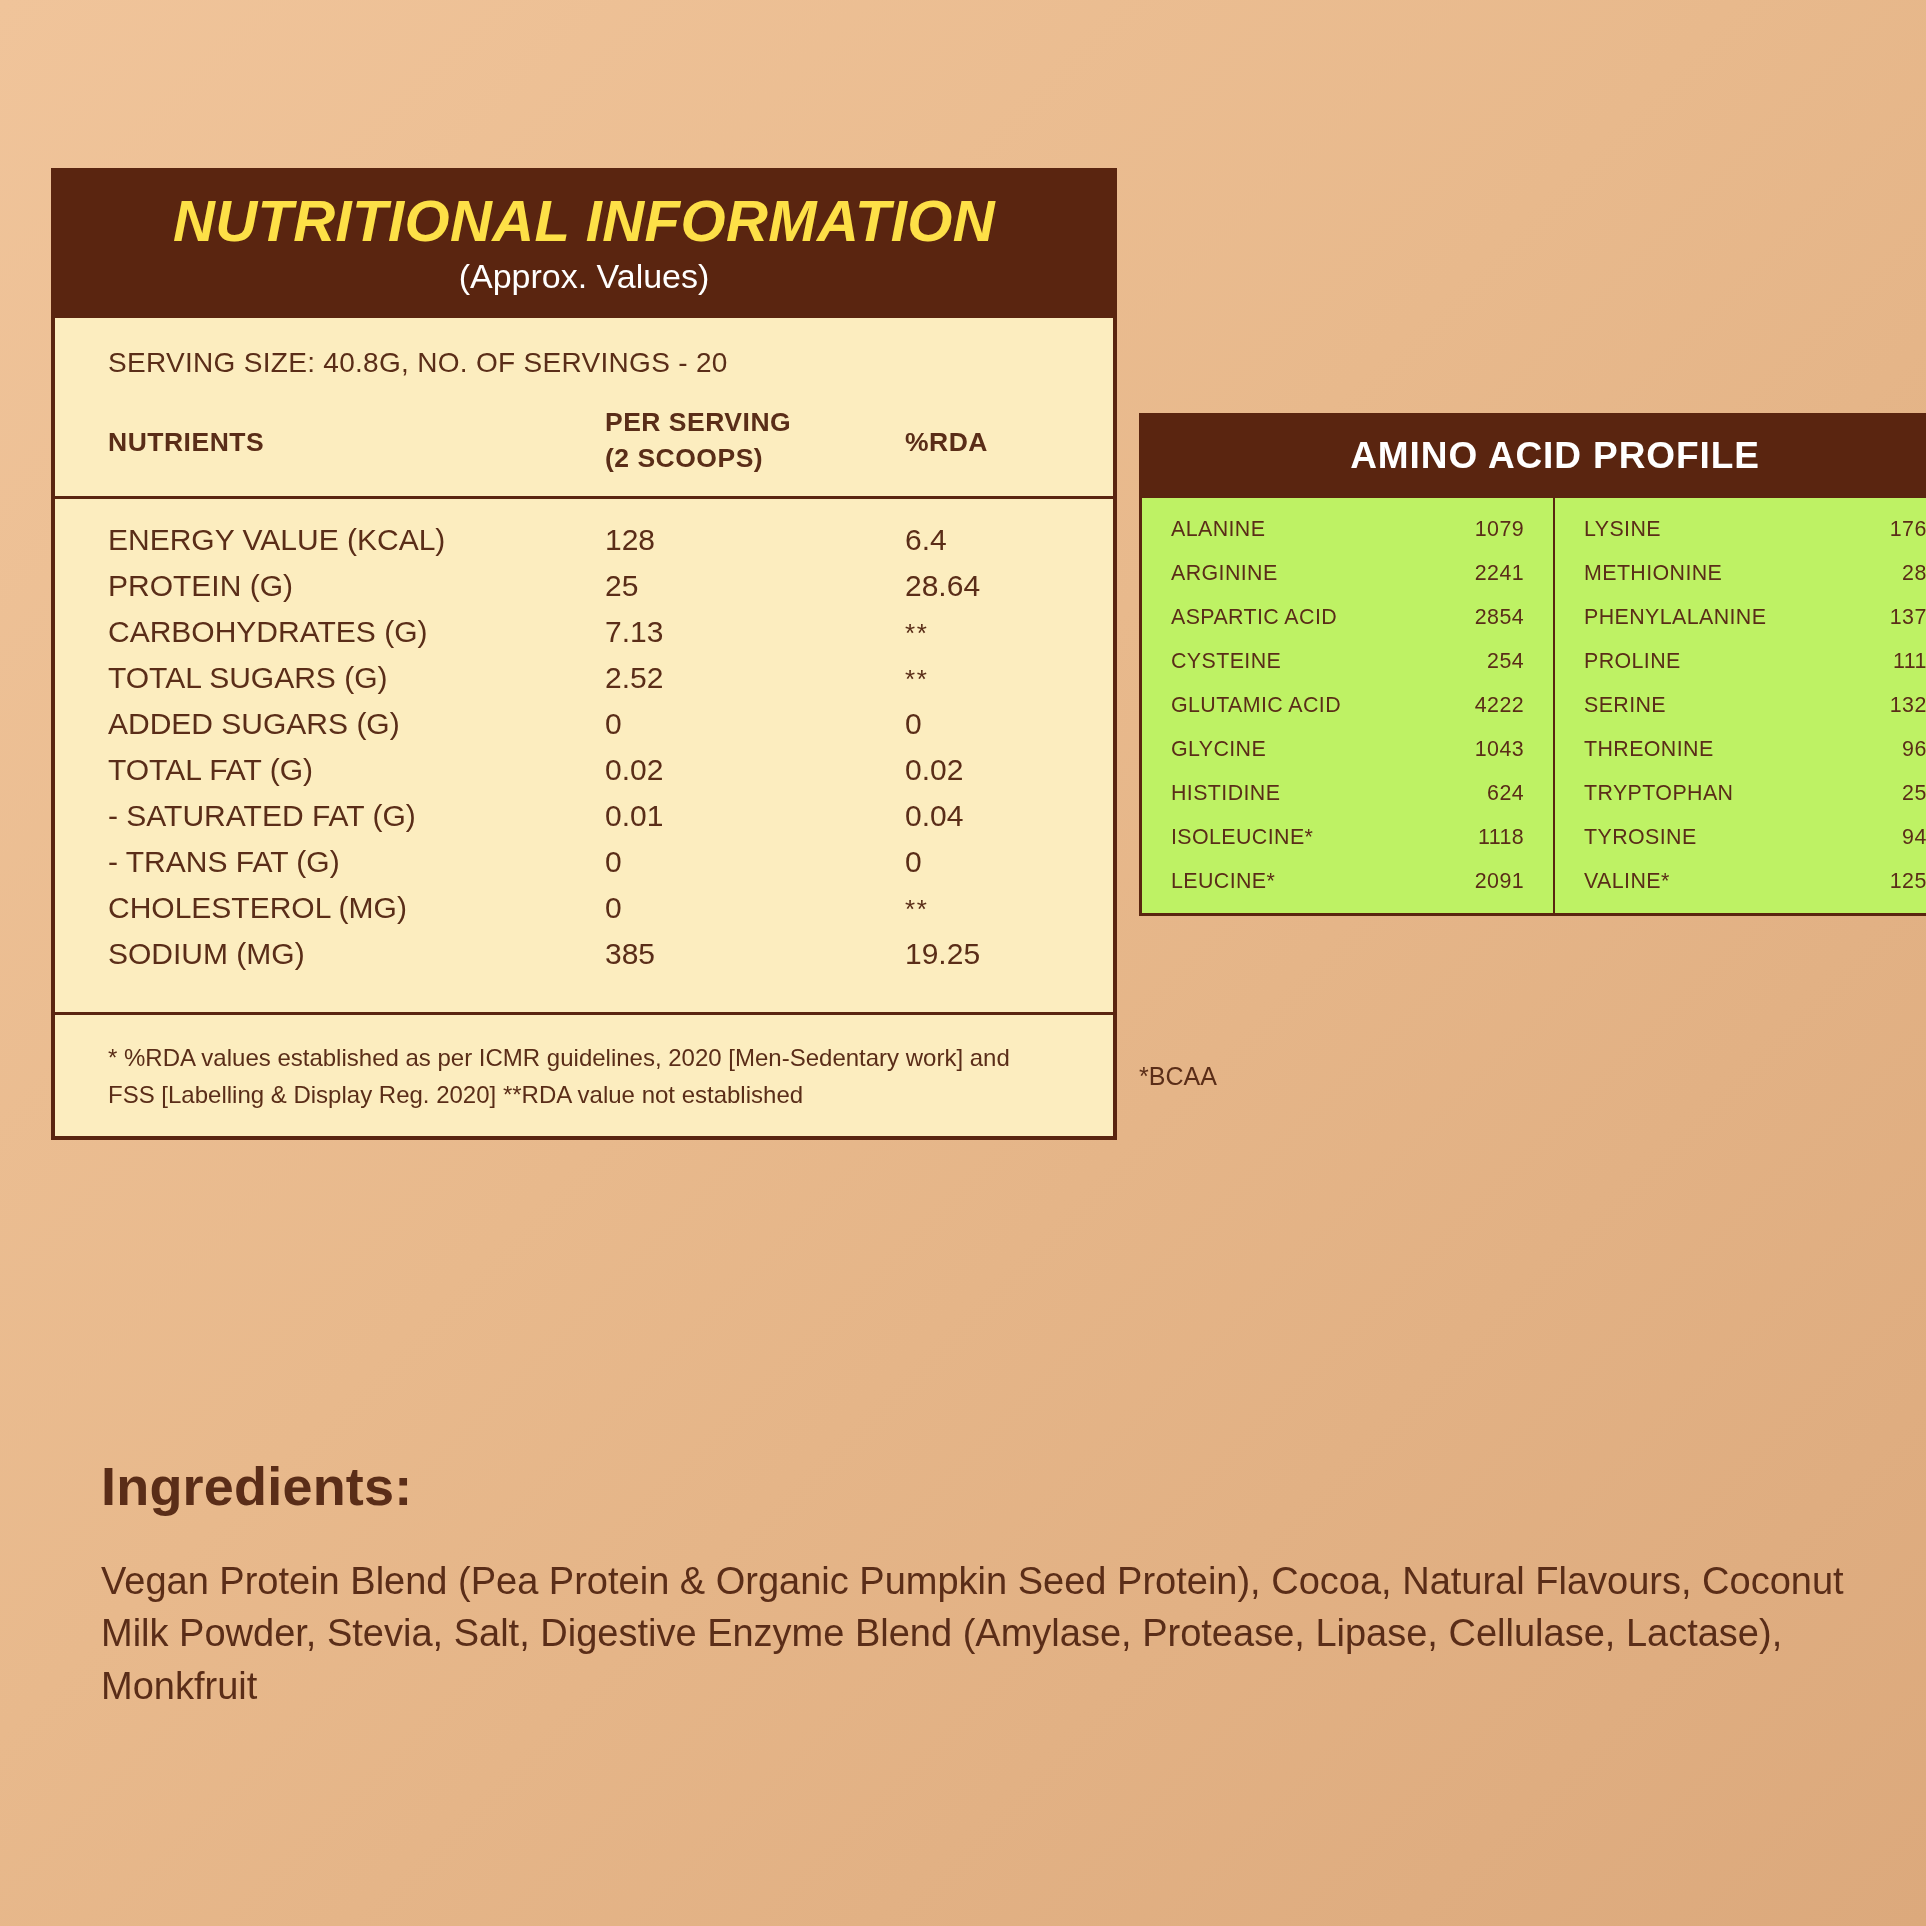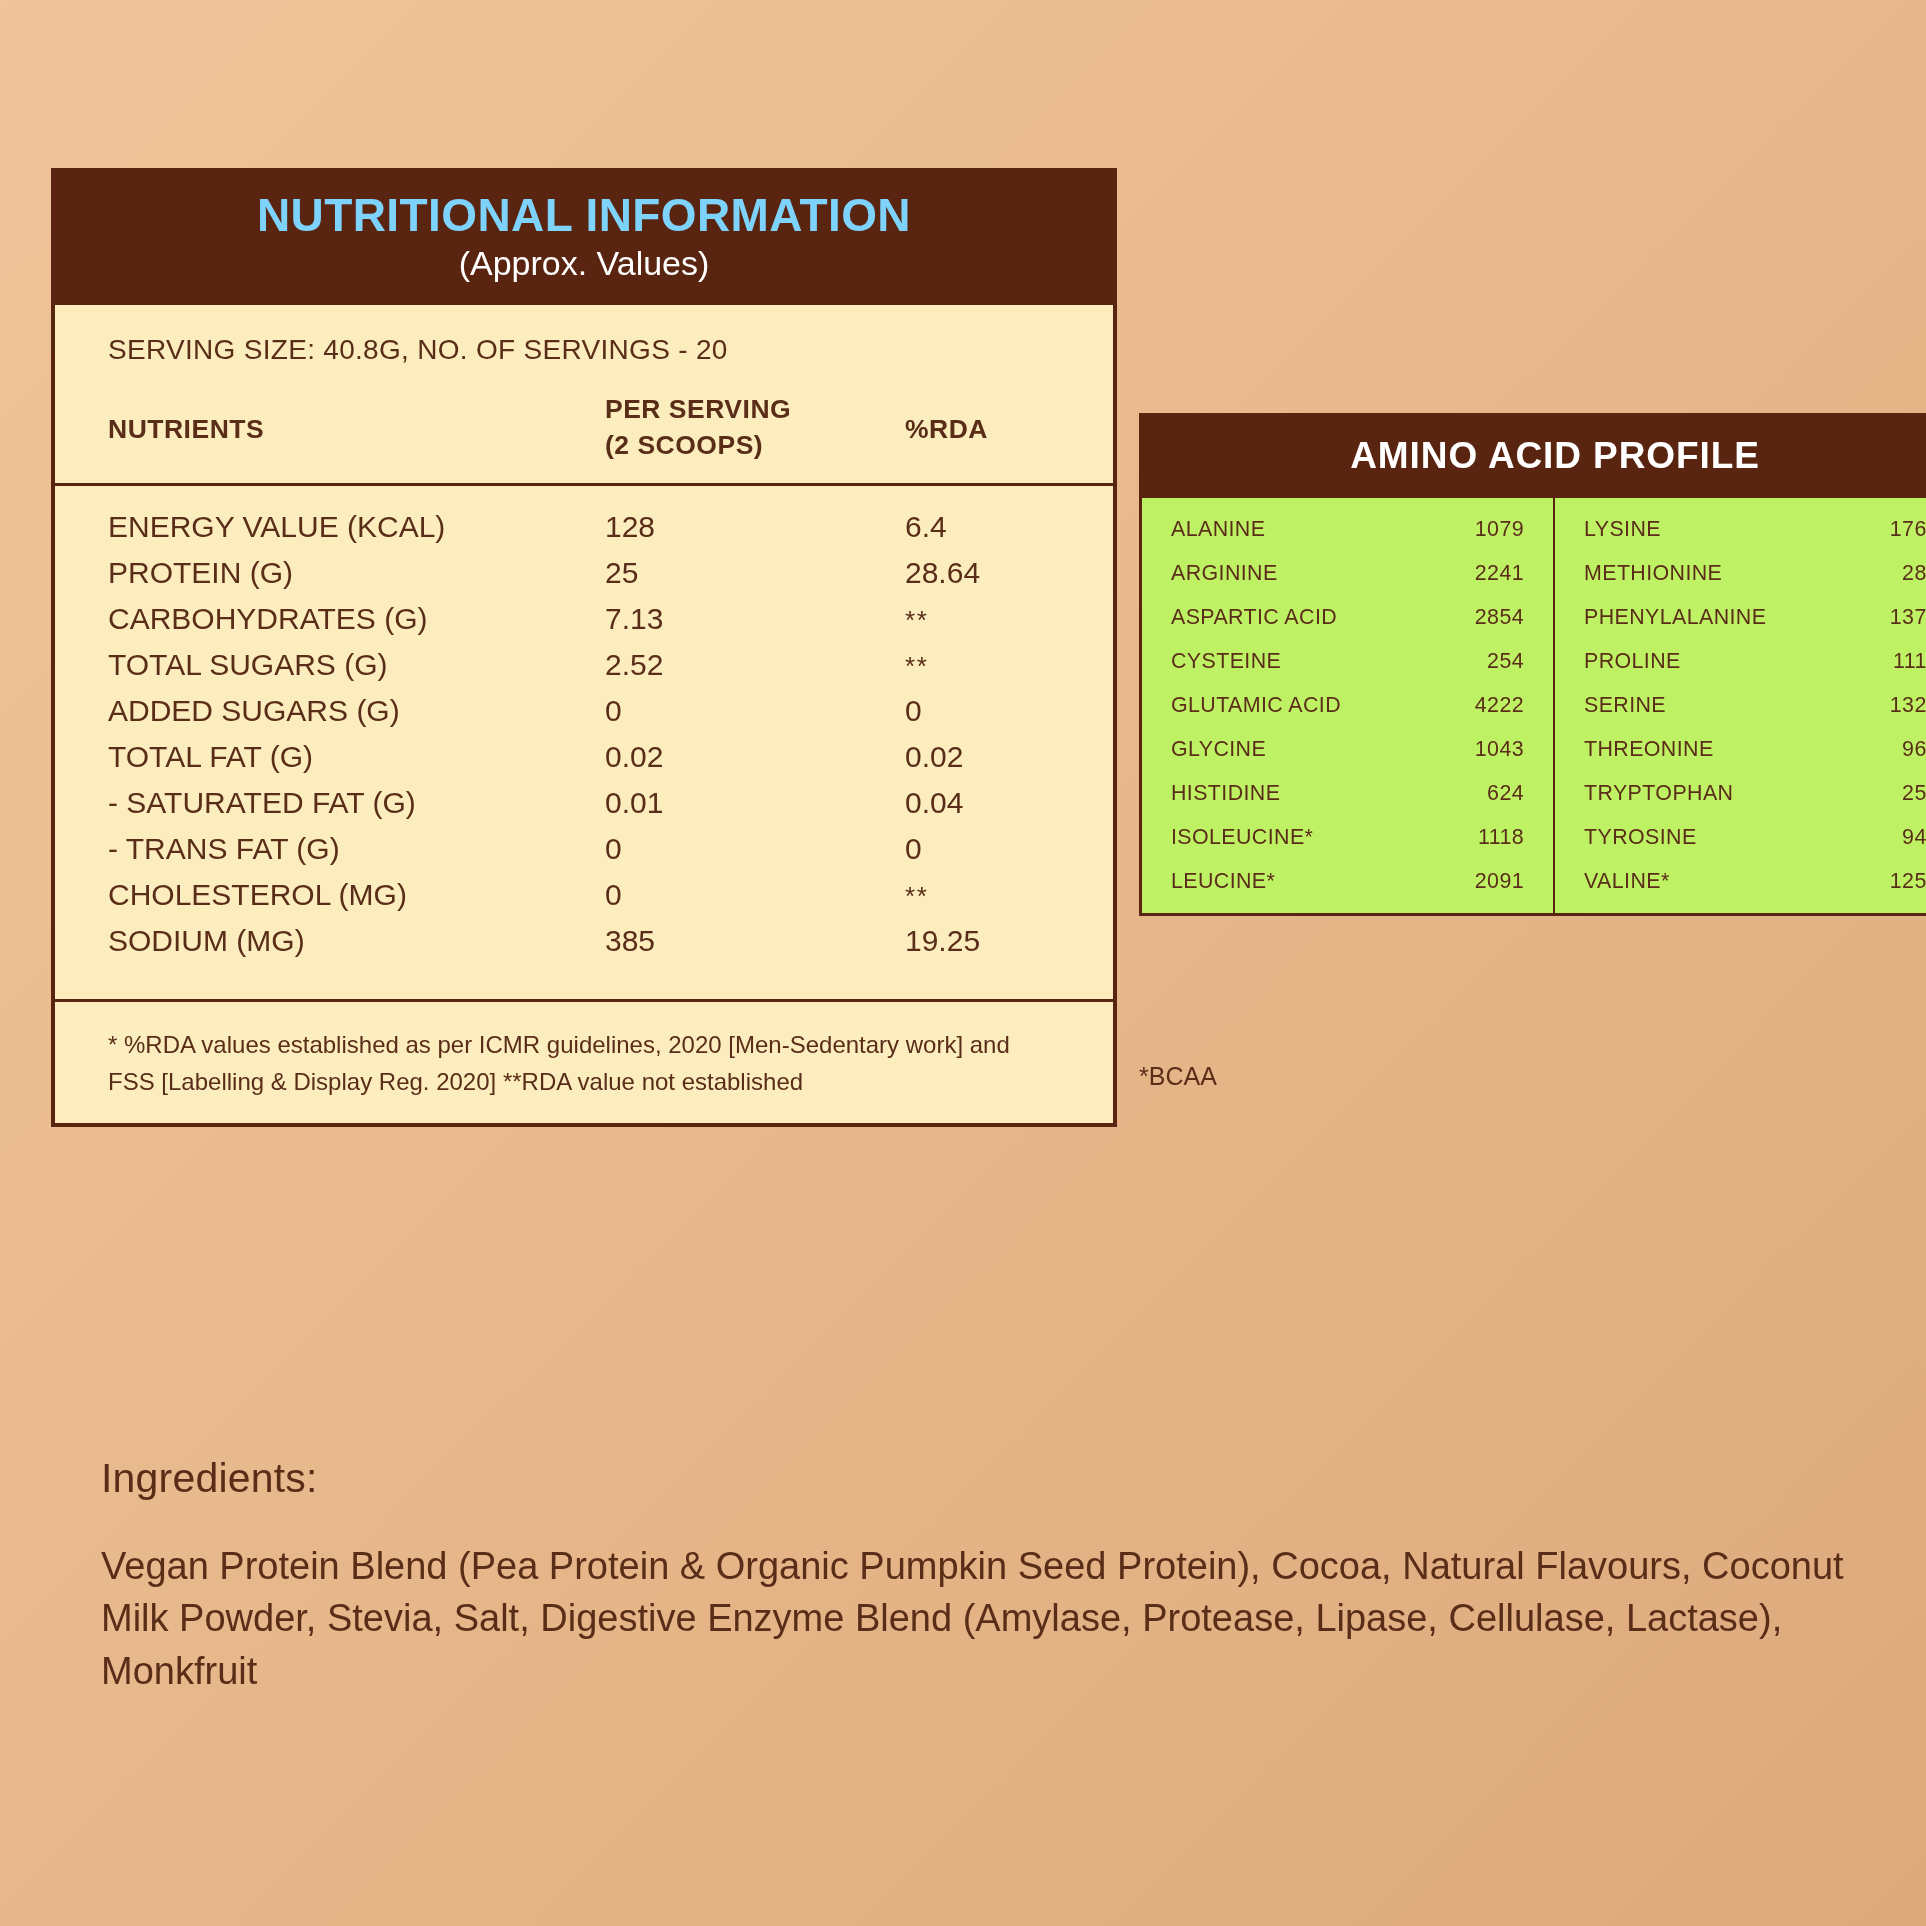--- a/index.html
+++ b/index.html
@@ -29,25 +29,26 @@
     background: #fcedbf;
     border: 4.3px solid #5a2510;
     box-sizing: border-box;
   }
   .nutri-header {
     background: #5a2510;
     padding: 19px 0 22px 0;
     text-align: center;
   }
   .nutri-header .title {
-    color: #7dd3fc;
-    font-size: 46px;
+    color: #fde047;
+    font-size: 58px;
     font-weight: bold;
     letter-spacing: 0.4px;
     line-height: 1.05;
+    font-style: italic;
   }
   .nutri-header .subtitle {
     color: #ffffff;
     font-size: 34px;
     font-weight: normal;
     margin-top: 5.1px;
   }
   .serving-line {
     font-size: 28px;
     color: #5a2d18;
@@ -173,22 +174,22 @@
 
   
   .ingredients {
     position: absolute;
     left: 101px;
     top: 1455px;
     width: 1764px;
   }
   .ingredients h2 {
     margin: 0;
-    font-size: 41px;
-    font-weight: normal;
+    font-size: 54px;
+    font-weight: bold;
     color: #5a2d18;
     letter-spacing: 0.2px;
   }
   .ingredients p {
     margin: 38px 0 0 0;
     font-size: 38px;
     line-height: 1.38;
     color: #5a2d18;
   }
 </style>

